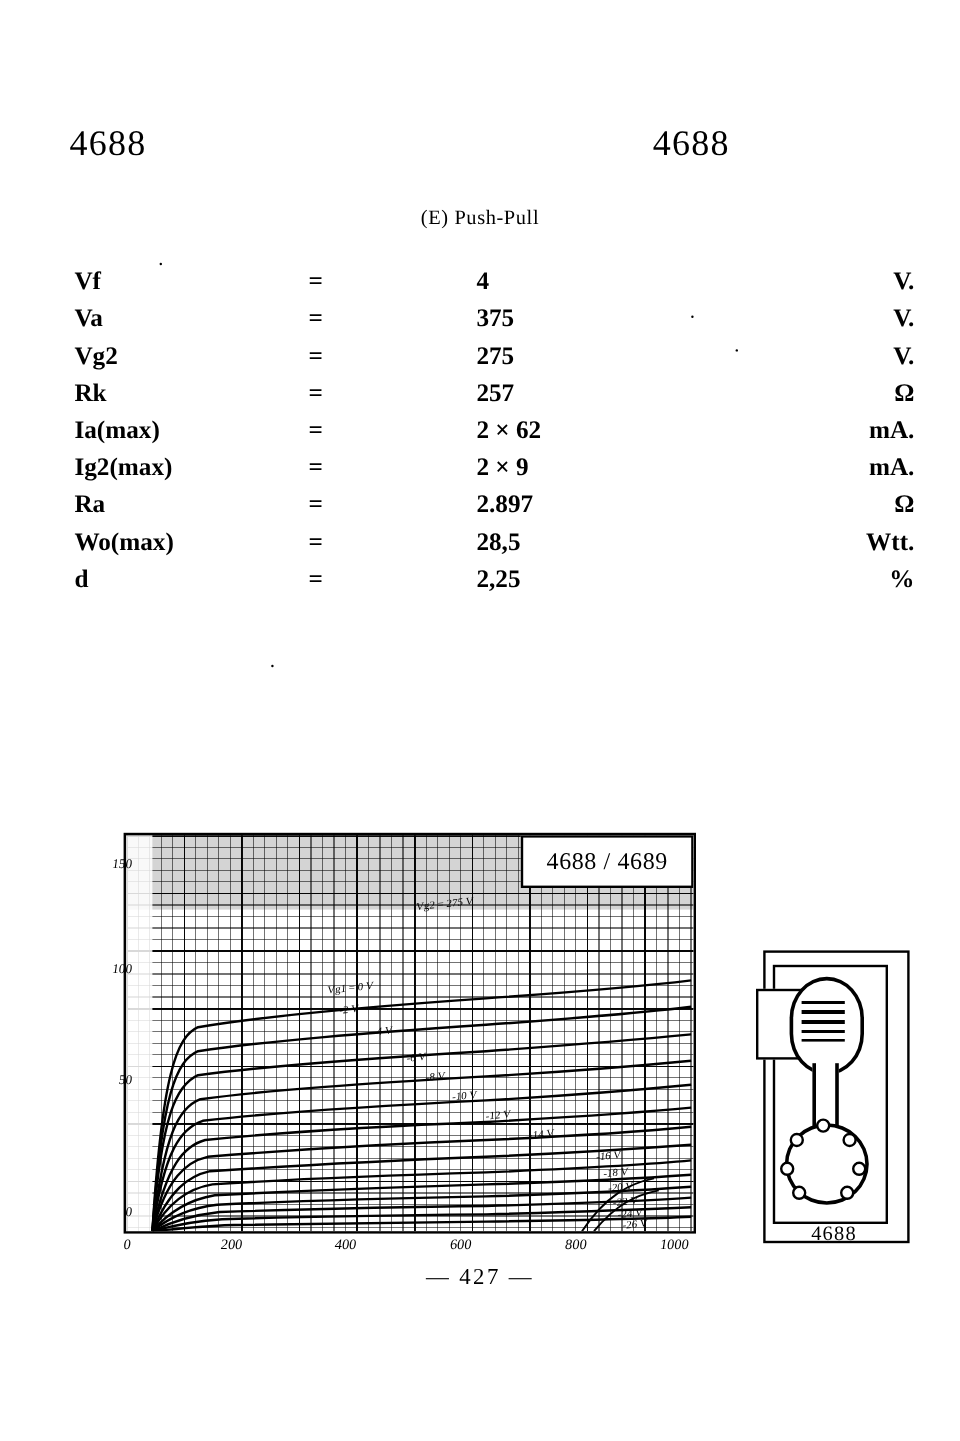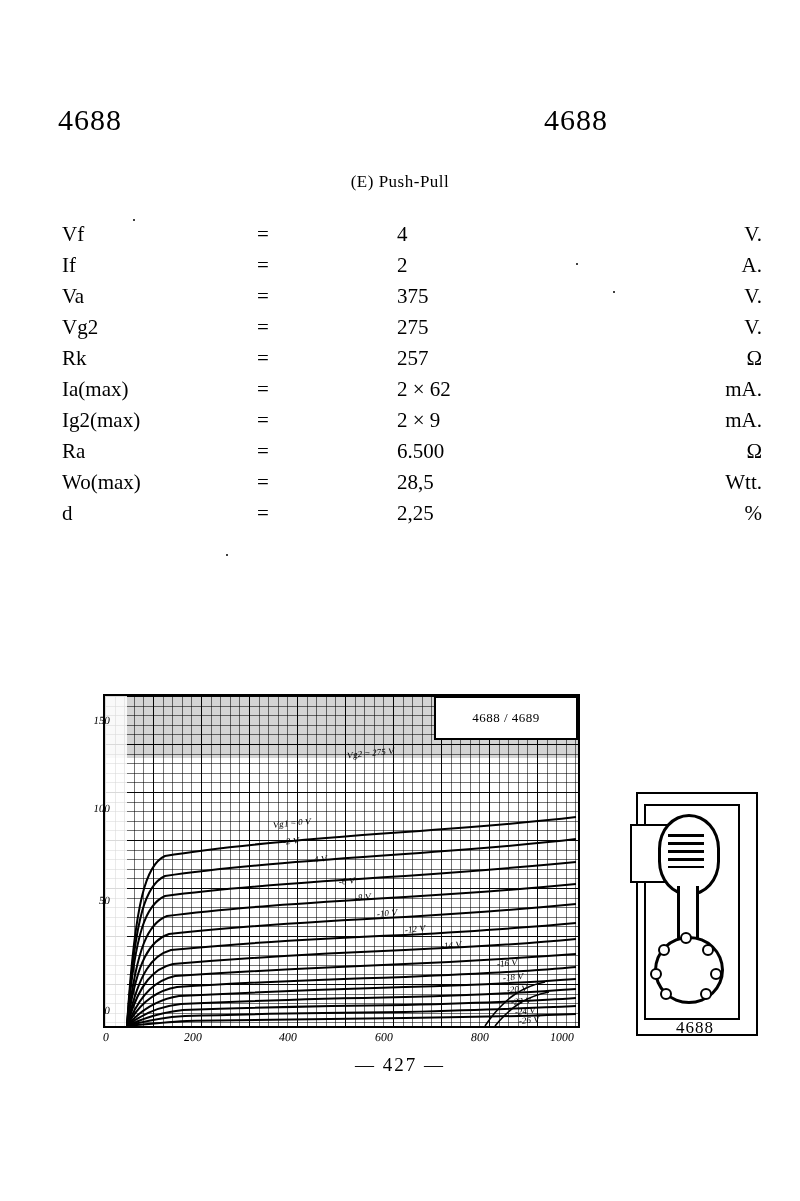--- a/index.html
+++ b/index.html
@@ -61,20 +61,21 @@
 
   
   .spec {
     position: absolute;
     left: 62px;
     top: 222px;
     width: 700px;
     border-collapse: collapse;
     font-size: 21px;
     font-family: "Liberation Serif", serif;
+    font-weight: bold;
   }
   .spec td {
     padding: 0;
     height: 31px;
     vertical-align: baseline;
     white-space: nowrap;
   }
   .c-sym { width: 195px; }
   .c-eq  { width: 140px; }
   .c-val { width: 230px; }
@@ -127,21 +128,21 @@
     left: 0; top: 0; width: 100%; height: 100%;
   }
   .legend-box {
     position: absolute;
     right: 0px;
     top: 0px;
     width: 140px;
     height: 40px;
     background: #ffffff;
     border: 2px solid #000;
-    font-size: 13px;
+    font-size: 20px;
     font-family: "Liberation Serif", serif;
     display: flex;
     align-items: center;
     justify-content: center;
     letter-spacing: 0.5px;
   }
   .ytick {
     position: absolute;
     font-size: 11px;
     font-family: "Liberation Serif", serif;
@@ -283,26 +284,20 @@
 
   <table class="spec">
     <tbody>
       <tr>
         <td class="c-sym">Vf</td>
         <td class="c-eq">=</td>
         <td class="c-val">4</td>
         <td class="c-unit">V.</td>
       </tr>
       <tr>
-        <td class="c-sym">If</td>
-        <td class="c-eq">=</td>
-        <td class="c-val">2</td>
-        <td class="c-unit">A.</td>
-      </tr>
-      <tr>
         <td class="c-sym">Va</td>
         <td class="c-eq">=</td>
         <td class="c-val">375</td>
         <td class="c-unit">V.</td>
       </tr>
       <tr>
         <td class="c-sym">Vg2</td>
         <td class="c-eq">=</td>
         <td class="c-val">275</td>
         <td class="c-unit">V.</td>
@@ -321,21 +316,21 @@
       </tr>
       <tr>
         <td class="c-sym">Ig2(max)</td>
         <td class="c-eq">=</td>
         <td class="c-val">2 × 9</td>
         <td class="c-unit">mA.</td>
       </tr>
       <tr>
         <td class="c-sym">Ra</td>
         <td class="c-eq">=</td>
-        <td class="c-val">6.500</td>
+        <td class="c-val">2.897</td>
         <td class="c-unit">Ω</td>
       </tr>
       <tr>
         <td class="c-sym">Wo(max)</td>
         <td class="c-eq">=</td>
         <td class="c-val">28,5</td>
         <td class="c-unit">Wtt.</td>
       </tr>
       <tr>
         <td class="c-sym">d</td>

